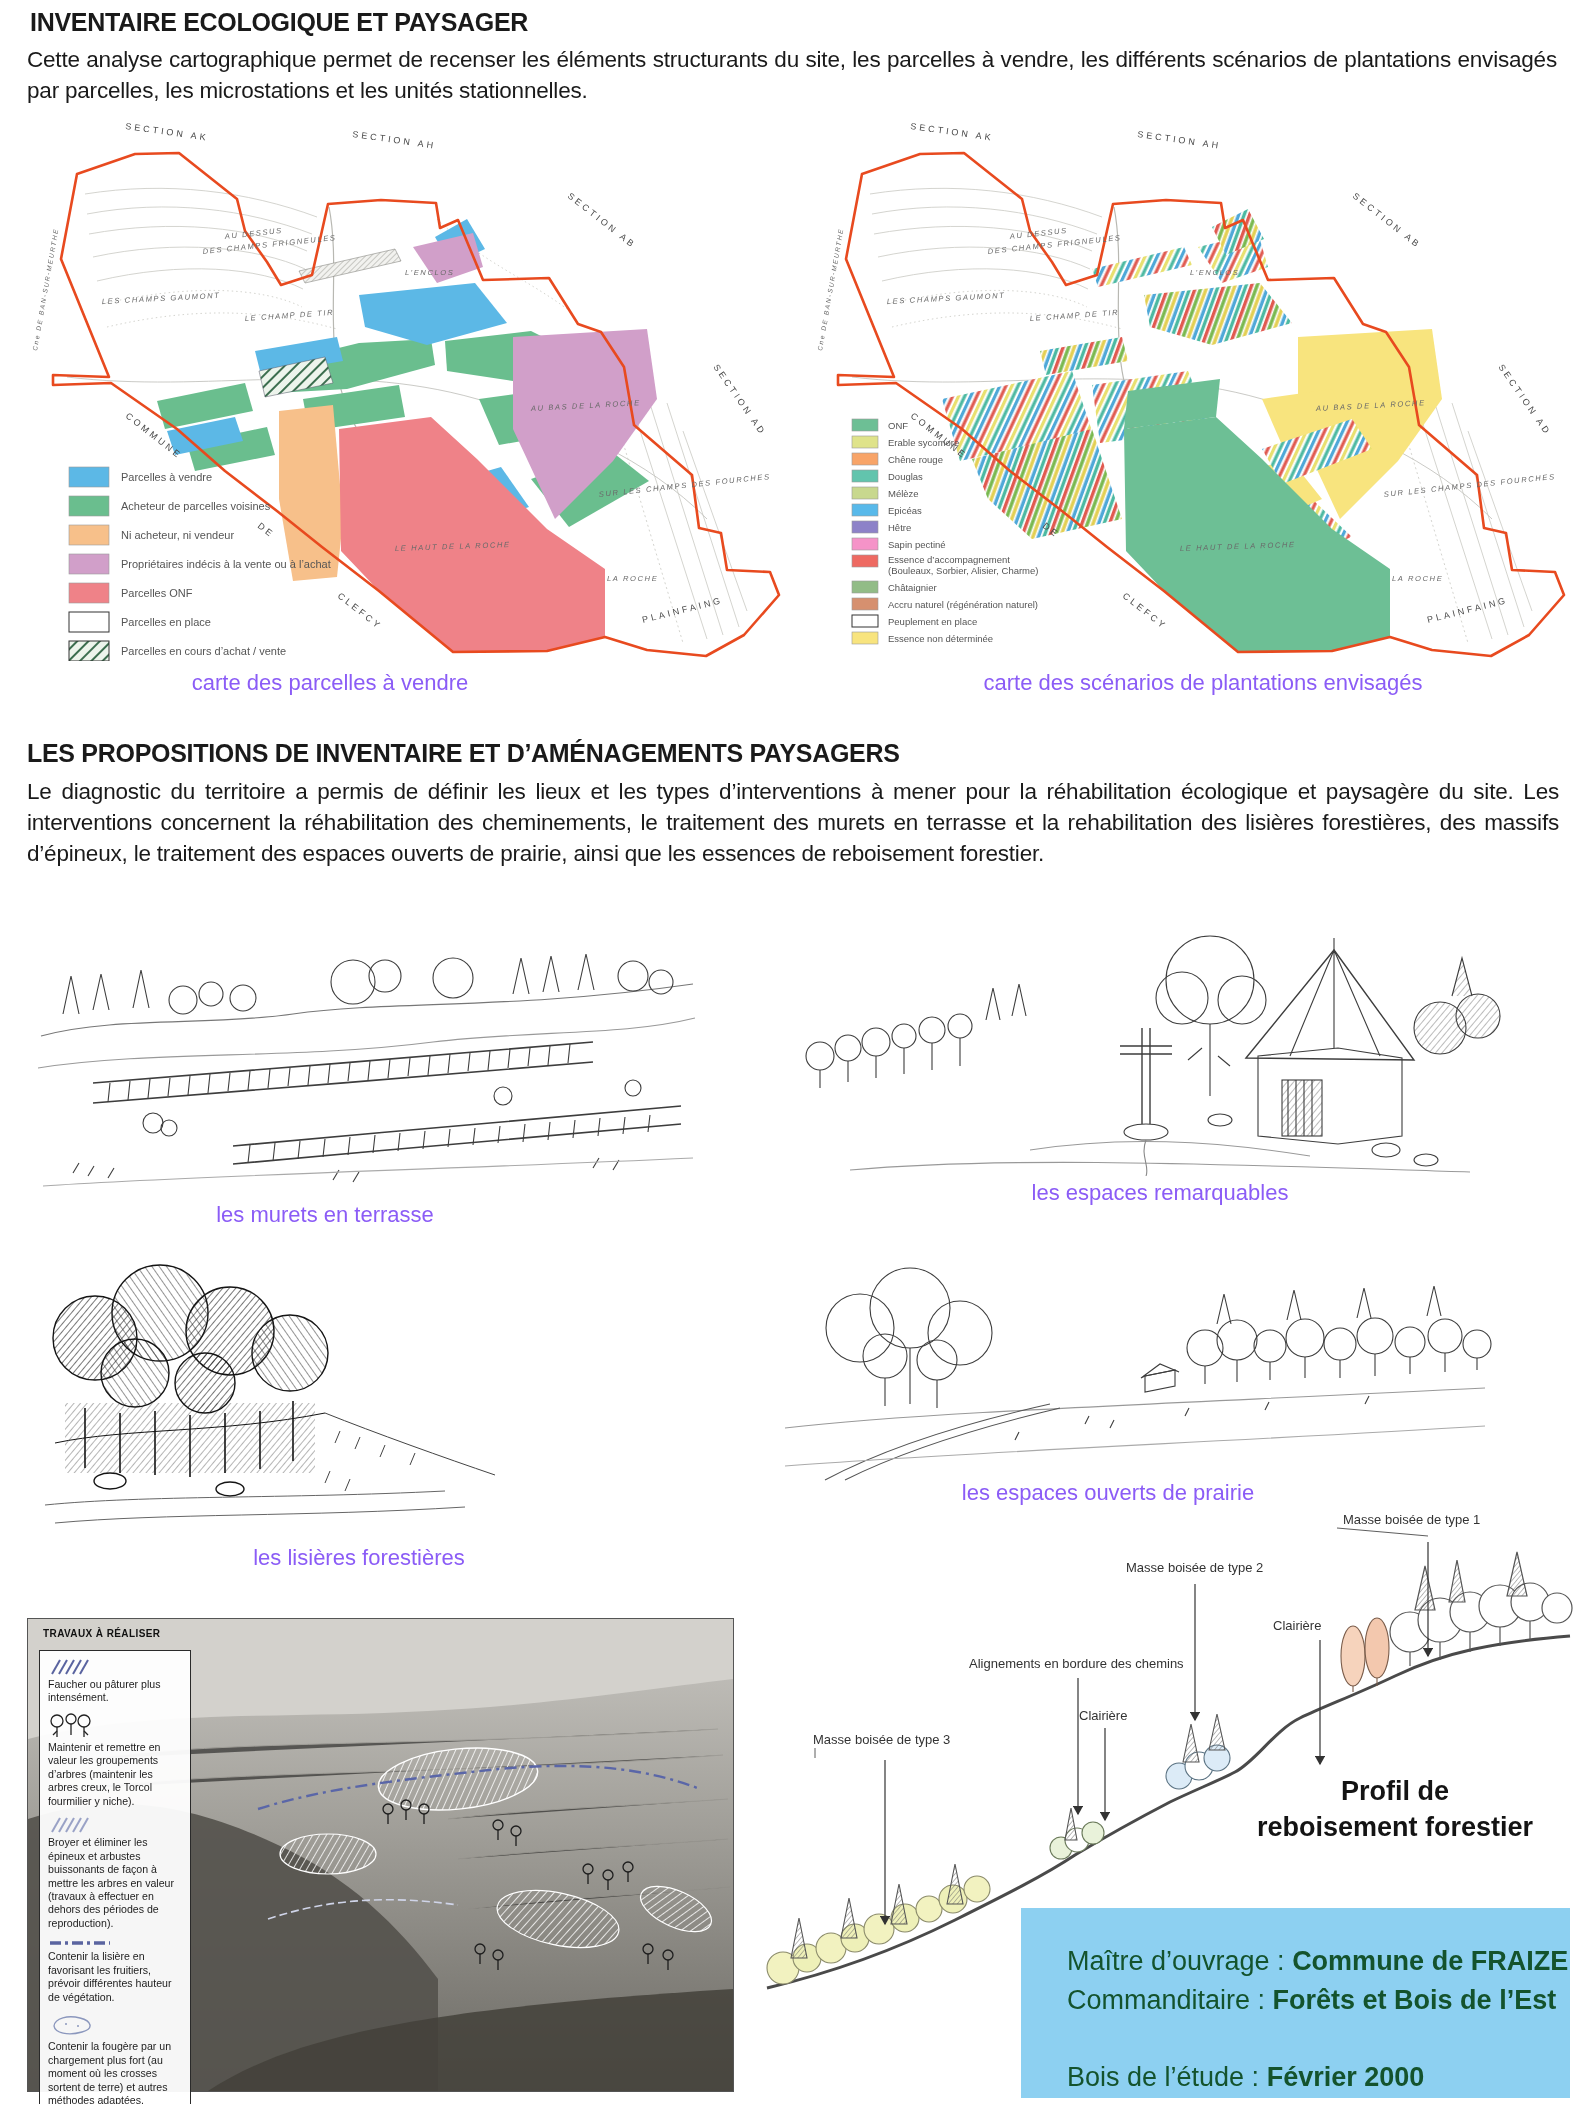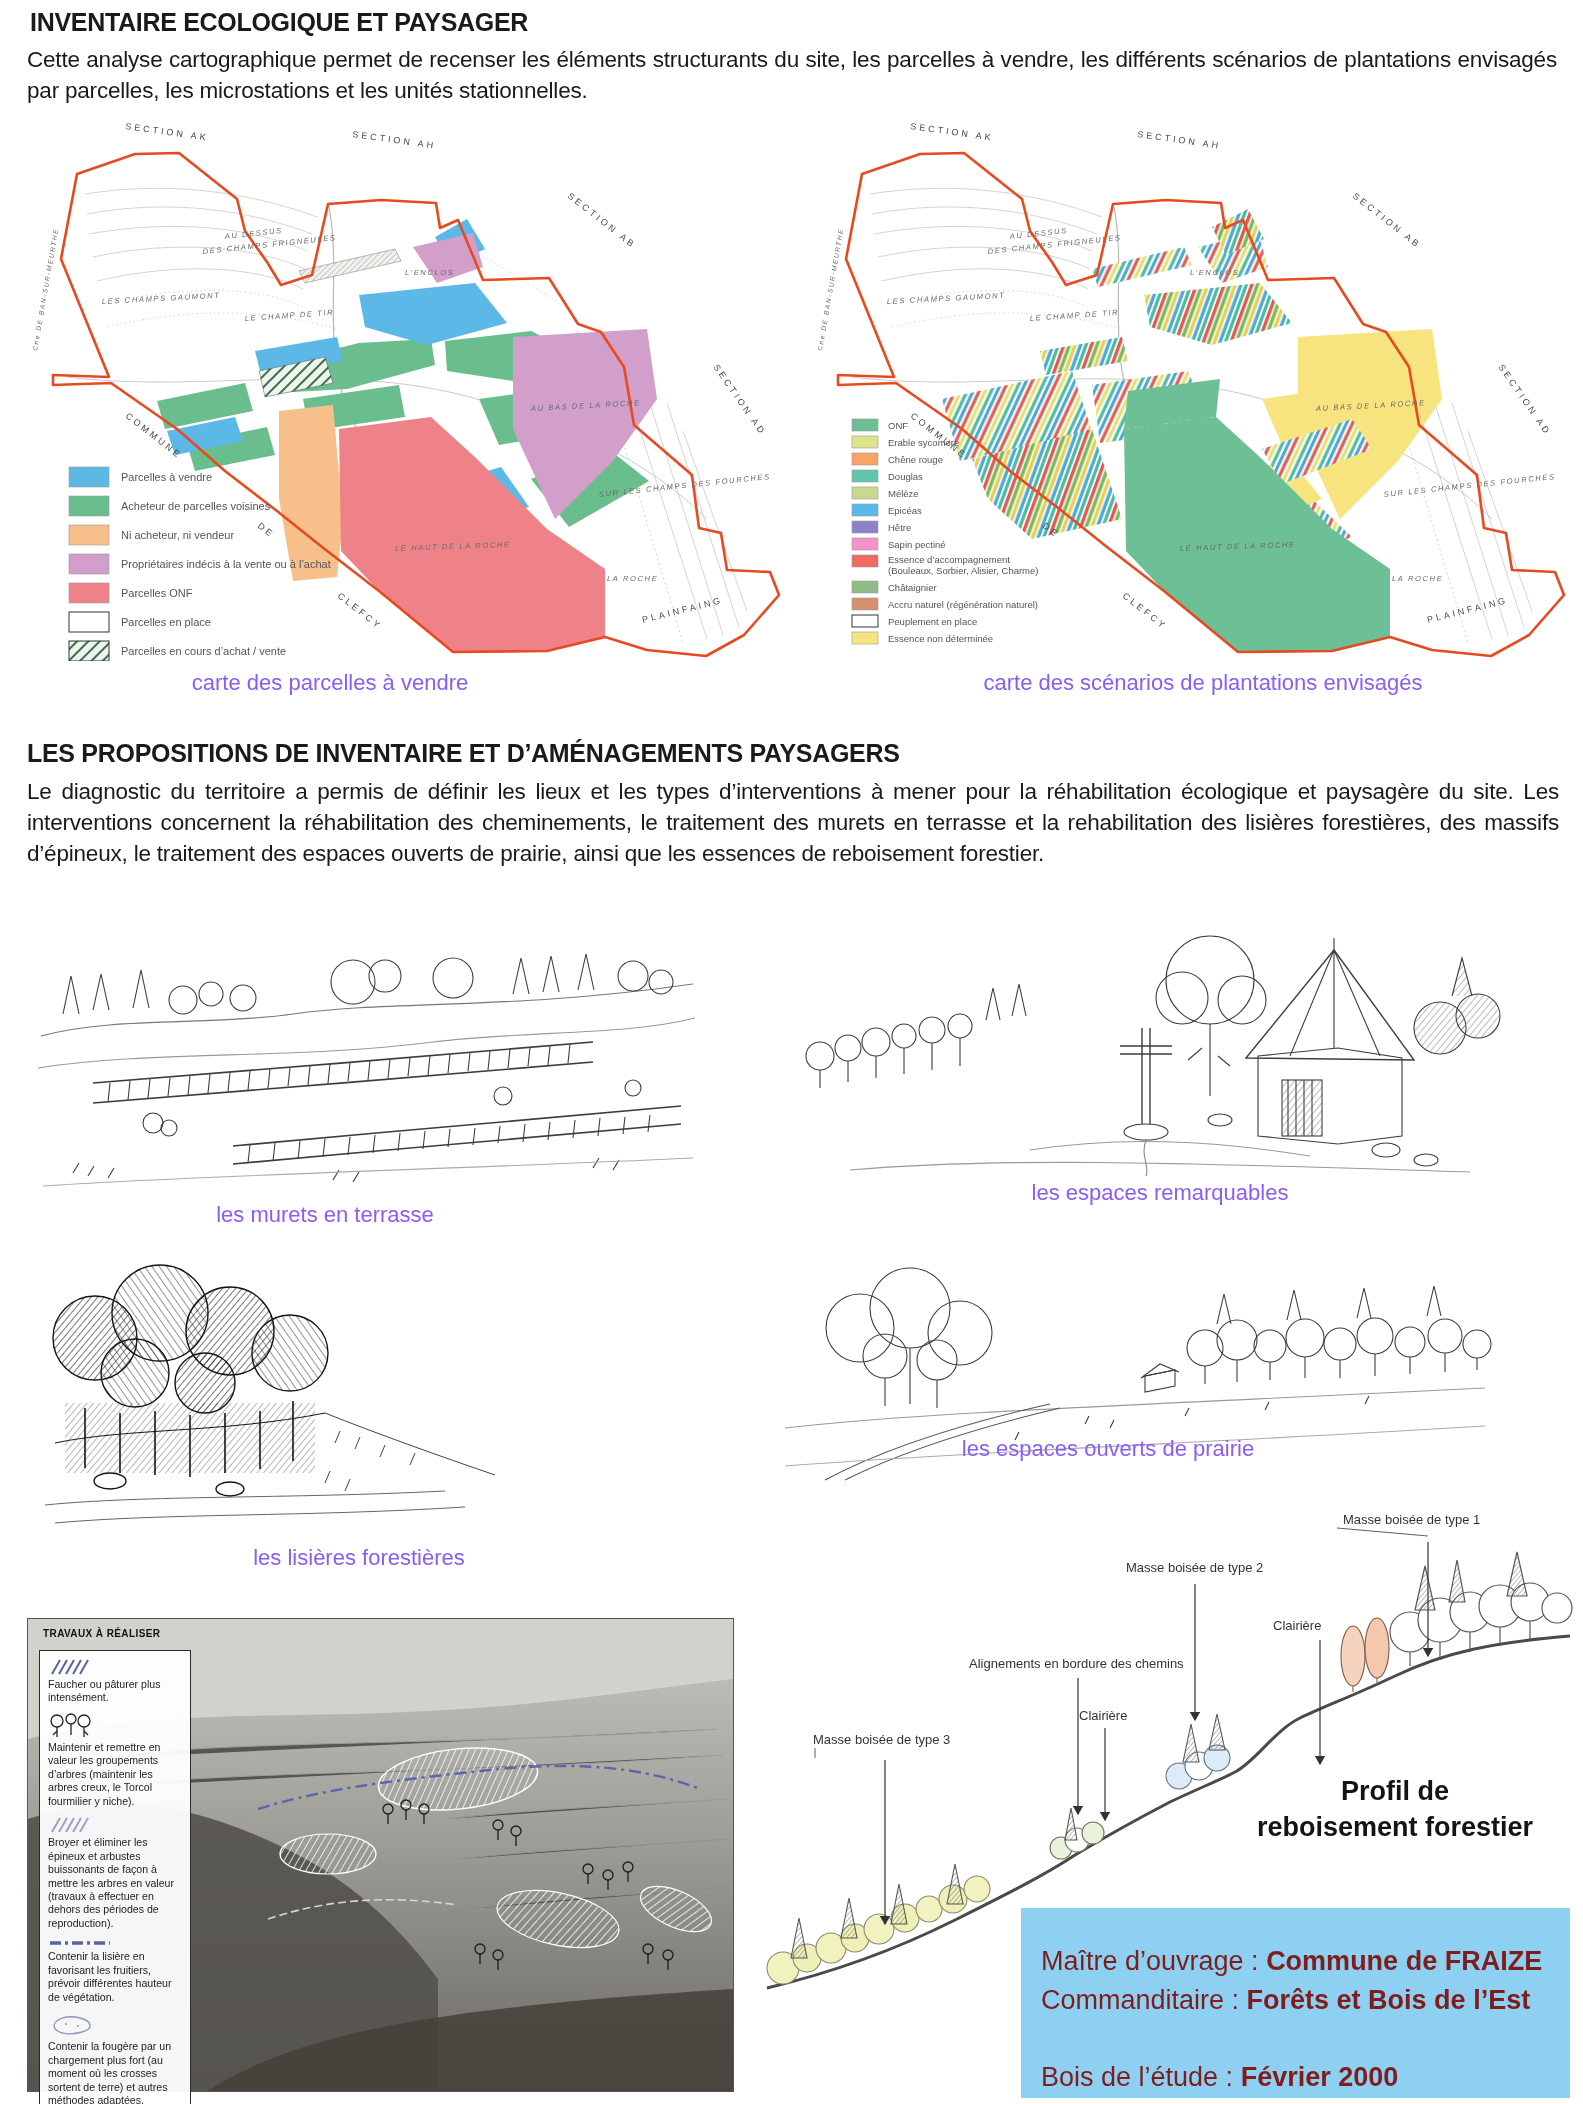--- a/index.html
+++ b/index.html
@@ -17,21 +17,21 @@
   .lgsw{stroke:#9a9a9a;stroke-width:0.6}
   .photo{position:absolute;left:27px;top:1618px;width:707px;height:474px;border:1px solid #555;box-sizing:border-box;background:#b9b7b1}
   .trv-title{position:absolute;left:43px;top:1628px;font-weight:700;font-size:10px;color:#111;letter-spacing:.4px}
   .travaux-box{position:absolute;left:39px;top:1650px;width:152px;border:1.5px solid #2a2a2a;background:rgba(255,255,255,.95);
       padding:7px 8px 5px 8px;font-size:10.6px;line-height:1.27;color:#1c1c1c;box-sizing:border-box}
   .trv-item{margin-bottom:8px}
   .trv-ic{display:block;margin-bottom:2px}
   .prof-lab{font-size:13px;fill:#333}
   .prof-title{font-size:27px;font-weight:700;fill:#141414}
   .credits{position:absolute;left:1021px;top:1908px;width:549px;height:190px;box-sizing:border-box;
-      padding:34px 0 0 20px;font-size:27px;line-height:39px;color:#7f1d1d}
+      padding:34px 0 0 46px;font-size:27px;line-height:39px;color:#14532d}
   .credits b{font-weight:700}
 </style>
 </head>
 <body>
 
 <div id="doc">
 
   <div class="h1" style="left:30px;top:8px">INVENTAIRE ECOLOGIQUE ET PAYSAGER</div>
   <div class="para" style="left:27px;top:44px;width:1530px">Cette analyse cartographique permet de recenser les éléments structurants du site, les parcelles à vendre, les différents scénarios de plantations envisagés par parcelles, les microstations et les unités stationnelles.</div>
 
@@ -426,21 +426,21 @@
 
       <polygon points="380,148 410,142 410,158 380,164"></polygon>
       <polygon points="376,150 395,136 414,144 410,142 380,148"></polygon>
 
       <path d="M20,200 C160,184 400,176 720,160" stroke="#999"></path>
       <path d="M60,252 C120,220 200,195 285,176 M80,252 C140,222 215,199 295,180" stroke="#555"></path>
       <path d="M320,196 l4,-8 M345,200 l4,-8 M250,212 l4,-8 M420,188 l4,-8 M500,182 l4,-8 M600,176 l4,-8"></path>
       <path d="M20,238 C200,224 460,214 720,198" stroke="#aaa"></path>
     </g>
   </svg>
-  <div class="cap" style="left:858px;top:1436px;width:500px">les espaces ouverts de prairie</div>
+  <div class="cap" style="left:858px;top:1480px;width:500px">les espaces ouverts de prairie</div>
 
   <div class="photo">
     <svg width="705" height="472" viewBox="0 0 705 472">
       <defs>
         <linearGradient id="photograd" x1="0" y1="0" x2="0" y2="1">
           <stop offset="0" stop-color="#c8c6c1"></stop>
             <stop offset=".45" stop-color="#a09e98"></stop>
             <stop offset="1" stop-color="#6b6963"></stop>
         </linearGradient>
         <pattern id="whitehatch" width="6" height="6" patternUnits="userSpaceOnUse" patternTransform="rotate(30)">

